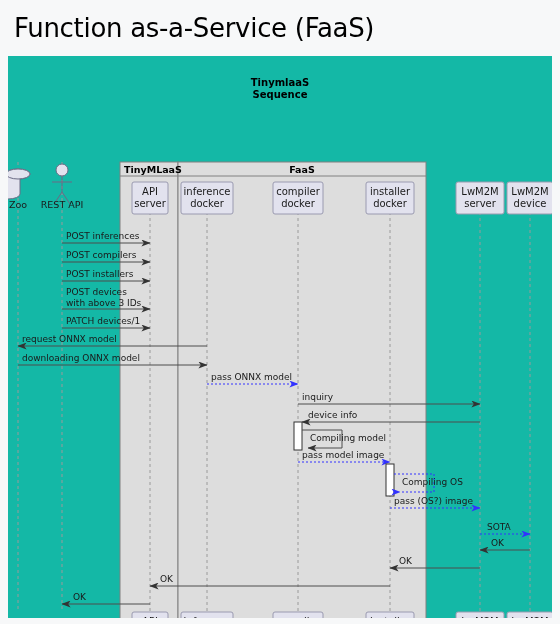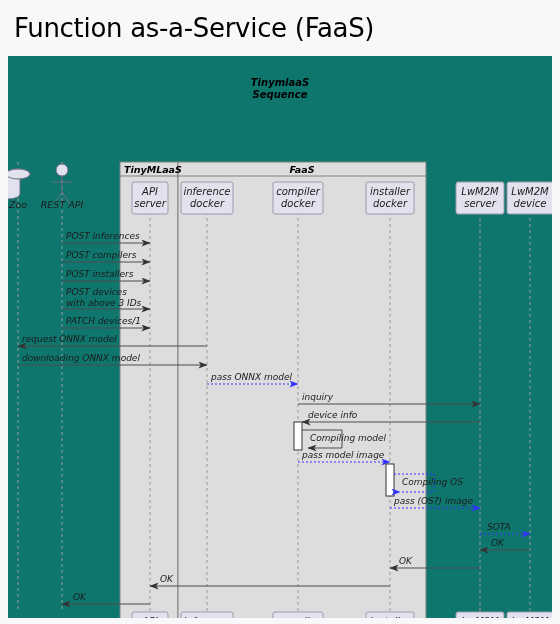--- a/index.html
+++ b/index.html
@@ -28,22 +28,21 @@
     font-size: 26px;
     font-weight: normal;
     color: #000000;
     letter-spacing: -0.3px;
     white-space: nowrap;
   }
   #canvas-wrap {
     position: absolute;
     left: 8px; top: 56px;
     width: 544px; height: 562px;
-    background: #0f766e;
-    font-style: italic;
+    background: #14b8a6;
   }
   svg { display: block; }
   .pname { font-size: 10px; fill: #1a1a1a; font-family: "DejaVu Sans", "Liberation Sans", sans-serif; }
   .gname { font-size: 9.5px; font-weight: bold; fill: #000000; font-family: "DejaVu Sans", "Liberation Sans", sans-serif; }
   .gname-plain { font-size: 9.5px; font-weight: bold; fill: #000000; font-family: "DejaVu Sans", "Liberation Sans", sans-serif; }
   .diagtitle { font-size: 10px; font-weight: bold; fill: #000000; font-family: "DejaVu Sans", "Liberation Sans", sans-serif; }
   .msg { font-size: 9px; fill: #1a1a1a; font-family: "DejaVu Sans", "Liberation Sans", sans-serif; }
   .actorlbl { font-size: 9.5px; fill: #1a1a1a; font-family: "DejaVu Sans", "Liberation Sans", sans-serif; }
 </style>
 </head>

